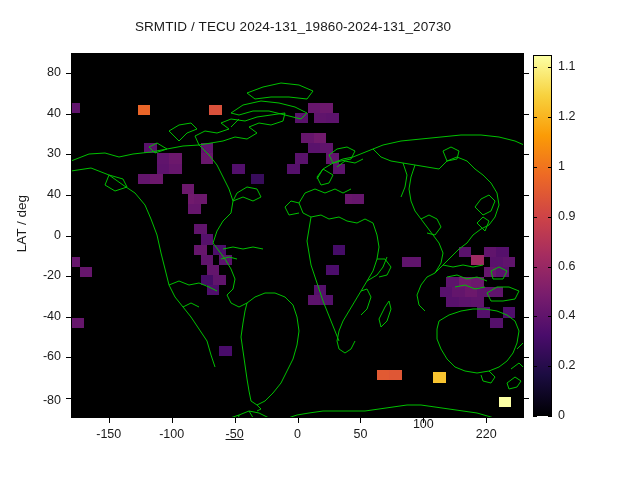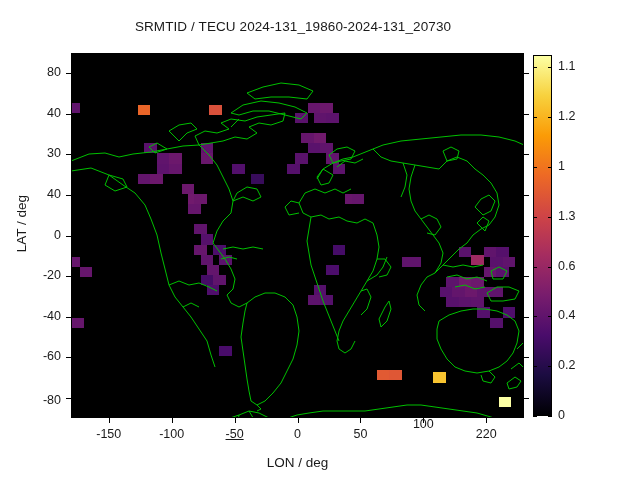--- a/index.html
+++ b/index.html
@@ -234,21 +234,20 @@
       <path d="M168 362 L166 372 L172 380 L180 378 L184 368 L178 358"></path>
       <path d="M60 386 L80 384 L100 386 L120 388 L140 390"></path>
       <path d="M0 394 L20 392 L40 392 L58 394"></path>
       <path d="M152 388 L164 390 L176 392 L188 390"></path>
       <path d="M436 378 L444 374 L450 380"></path>
       <path d="M430 386 L440 384 L448 388"></path>
     </svg>
   </div>
   <div id="plot-border"></div>
 
-  <div id="xaxis-title">LON / deg</div>
   <div id="yaxis-title">LAT / deg</div>
 
   <div id="axis-x-layer">
       <div class="tick xtick" style="left: 108.75px; top: 418px;"></div>
       <div class="tick xtick" style="left: 108.75px; top: 53px;"></div>
       <div class="xlab" style="left: 78.75px; top: 427px;">-150</div>
       <div class="tick xtick" style="left: 171.667px; top: 418px;"></div>
       <div class="tick xtick" style="left: 171.667px; top: 53px;"></div>
       <div class="xlab" style="left: 141.667px; top: 427px;">-100</div>
       <div class="tick xtick" style="left: 234.583px; top: 418px;"></div>
@@ -308,21 +307,21 @@
       <div class="cbtick" style="left: 548px; top: 366.207px;"></div>
       <div class="cblab" style="top: 358.207px;">0.2</div>
       <div class="cbtick" style="left: 533px; top: 316.414px;"></div>
       <div class="cbtick" style="left: 548px; top: 316.414px;"></div>
       <div class="cblab" style="top: 308.414px;">0.4</div>
       <div class="cbtick" style="left: 533px; top: 266.621px;"></div>
       <div class="cbtick" style="left: 548px; top: 266.621px;"></div>
       <div class="cblab" style="top: 258.621px;">0.6</div>
       <div class="cbtick" style="left: 533px; top: 216.828px;"></div>
       <div class="cbtick" style="left: 548px; top: 216.828px;"></div>
-      <div class="cblab" style="top: 208.828px;">1.3</div>
+      <div class="cblab" style="top: 208.828px;">0.9</div>
       <div class="cbtick" style="left: 533px; top: 167.034px;"></div>
       <div class="cbtick" style="left: 548px; top: 167.034px;"></div>
       <div class="cblab" style="top: 159.034px;">1</div>
       <div class="cbtick" style="left: 533px; top: 117.241px;"></div>
       <div class="cbtick" style="left: 548px; top: 117.241px;"></div>
       <div class="cblab" style="top: 109.241px;">1.2</div>
       <div class="cbtick" style="left: 533px; top: 67.4483px;"></div>
       <div class="cbtick" style="left: 548px; top: 67.4483px;"></div>
       <div class="cblab" style="top: 59.4483px;">1.1</div>
     </div>

